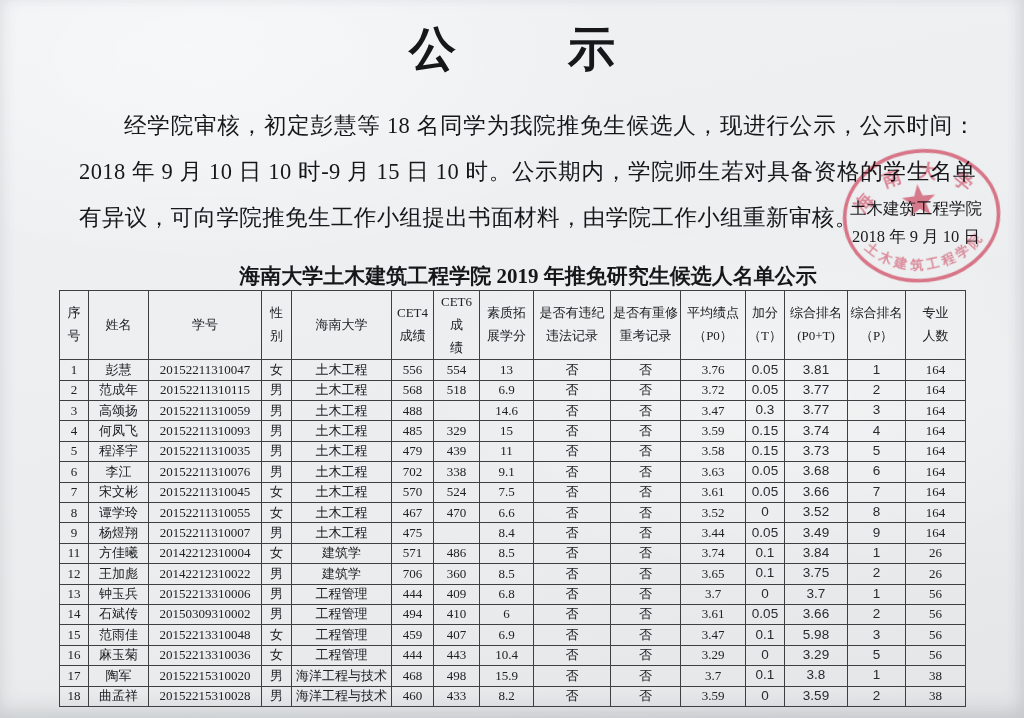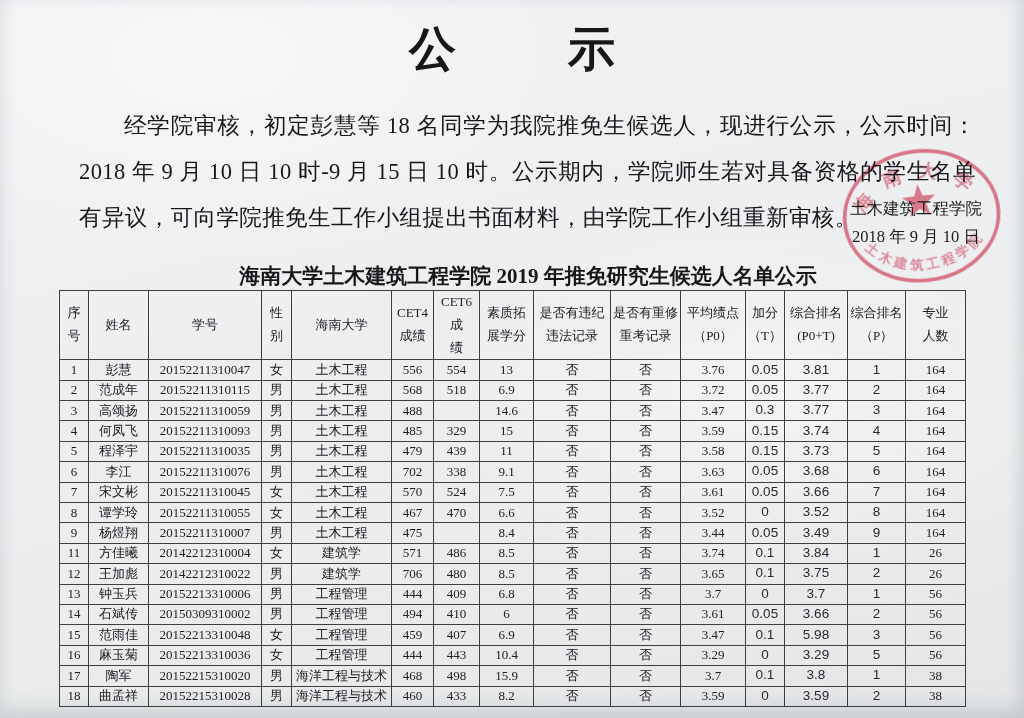--- a/index.html
+++ b/index.html
@@ -324,21 +324,21 @@
           <td>1</td>
           <td>26</td>
         </tr>
         <tr>
           <td>12</td>
           <td>王加彪</td>
           <td>20142212310022</td>
           <td>男</td>
           <td>建筑学</td>
           <td>706</td>
-          <td>480</td>
+          <td>360</td>
           <td>8.5</td>
           <td>否</td>
           <td>否</td>
           <td>3.65</td>
           <td>0.1</td>
           <td>3.75</td>
           <td>2</td>
           <td>26</td>
         </tr>
         <tr>

